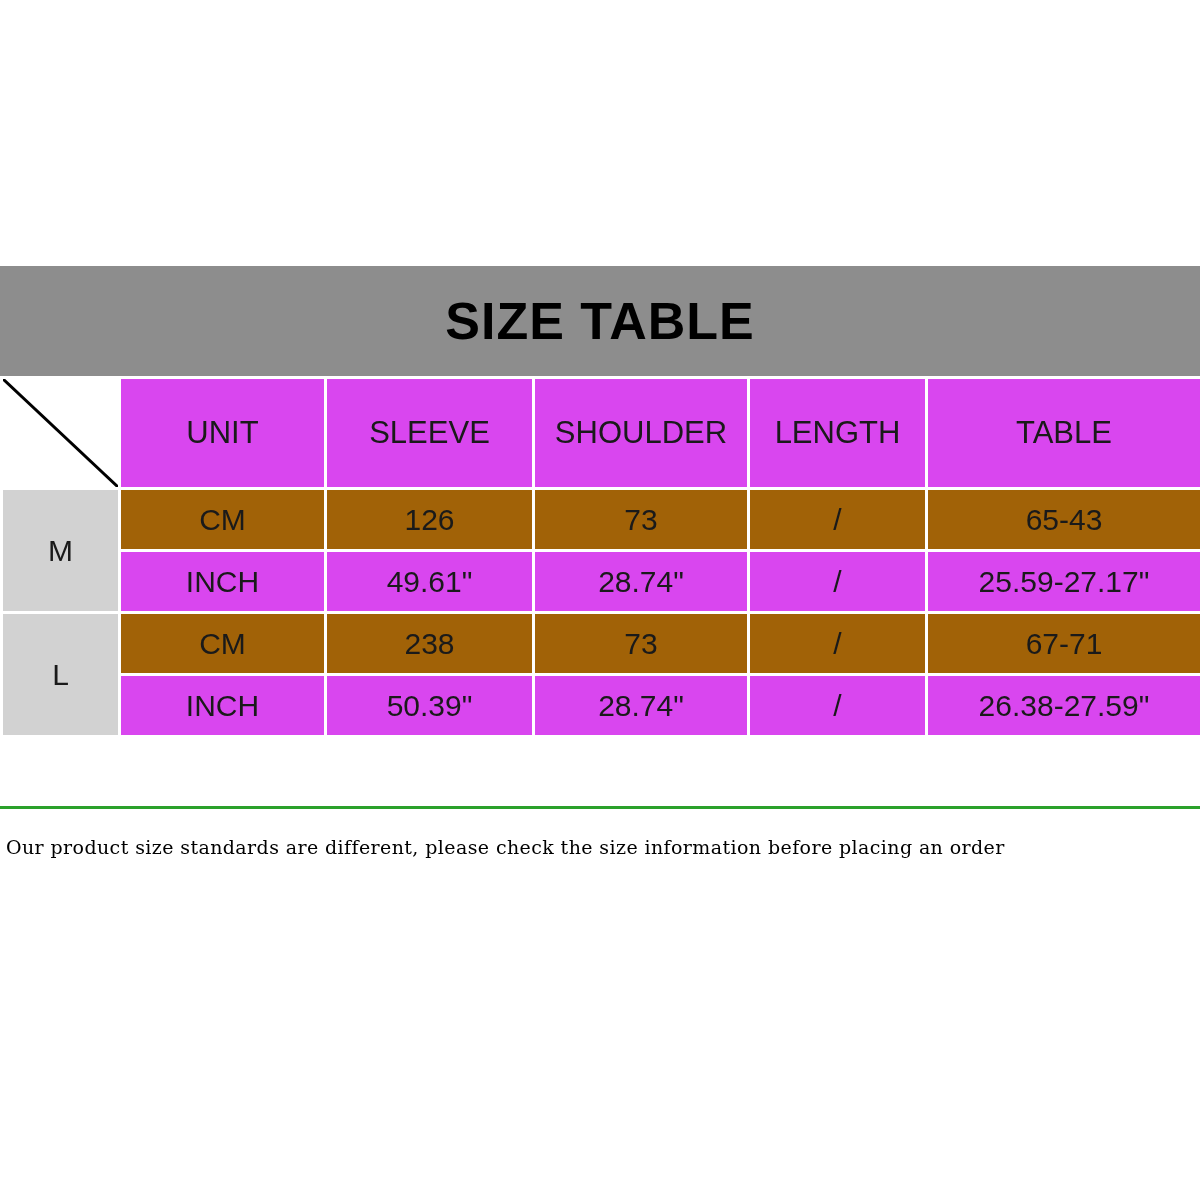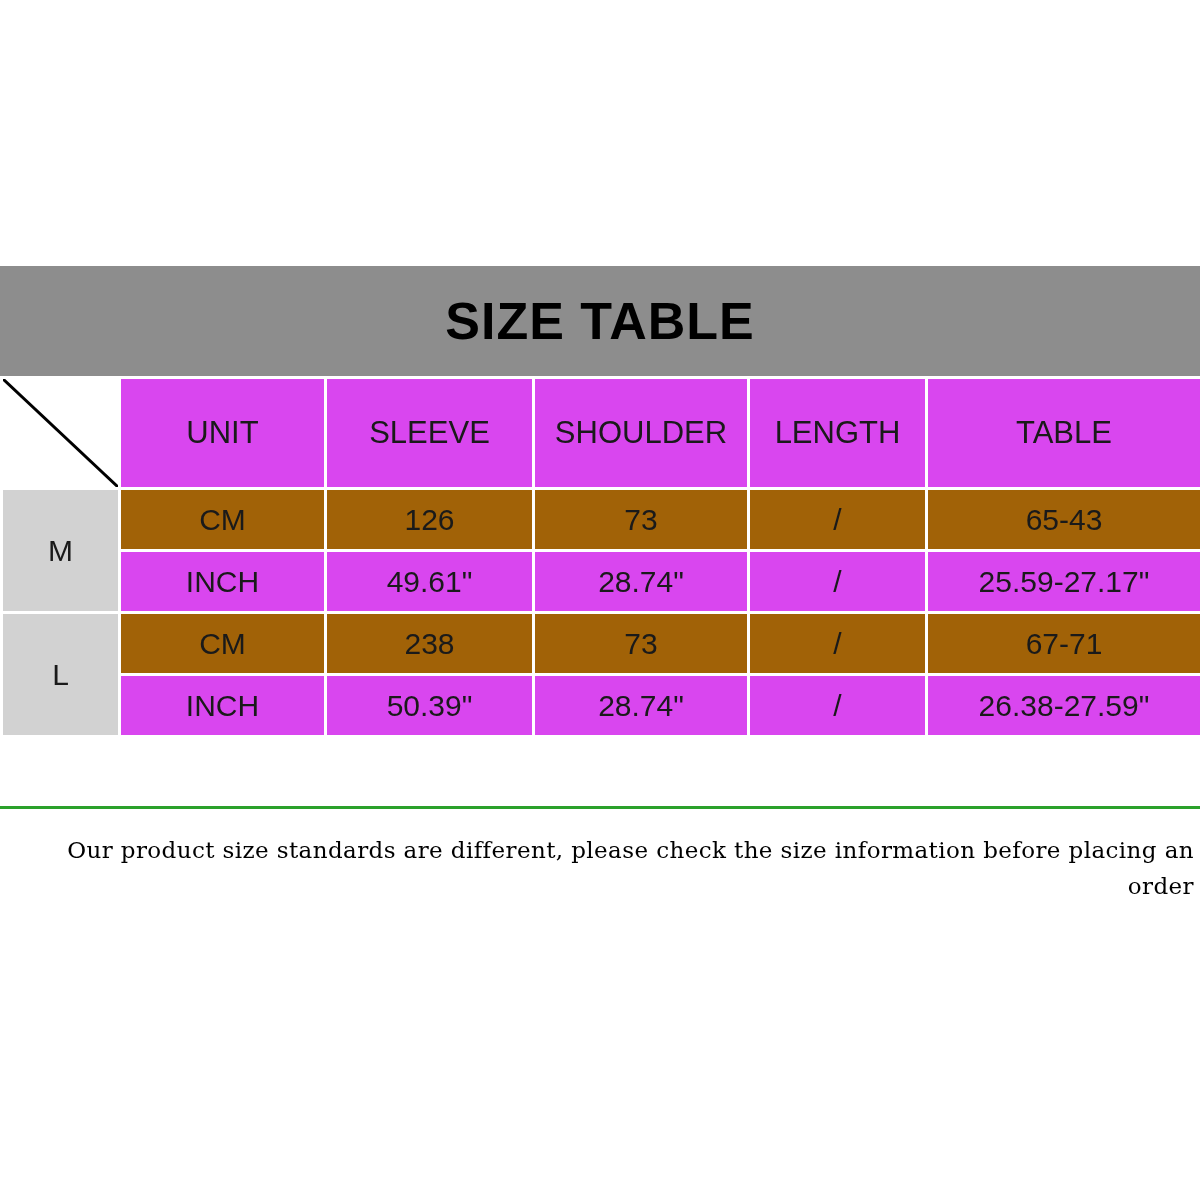--- a/index.html
+++ b/index.html
@@ -97,23 +97,23 @@
     position: absolute;
     left: 0;
     top: 806px;
     width: 1200px;
     border-top: 3px solid #2aa12a;
     padding-top: 24px;
     box-sizing: border-box;
   }
   .note-text {
     font-family: "DejaVu Serif", serif;
-    font-size: 23px;
+    font-size: 19px;
     color: #000000;
-    text-align: right;
+    text-align: left;
     line-height: 1.55;
     padding: 0 6px;
     letter-spacing: 0.4px;
   }
 </style>
 </head>
 <body>
 
 <div class="page">
 

